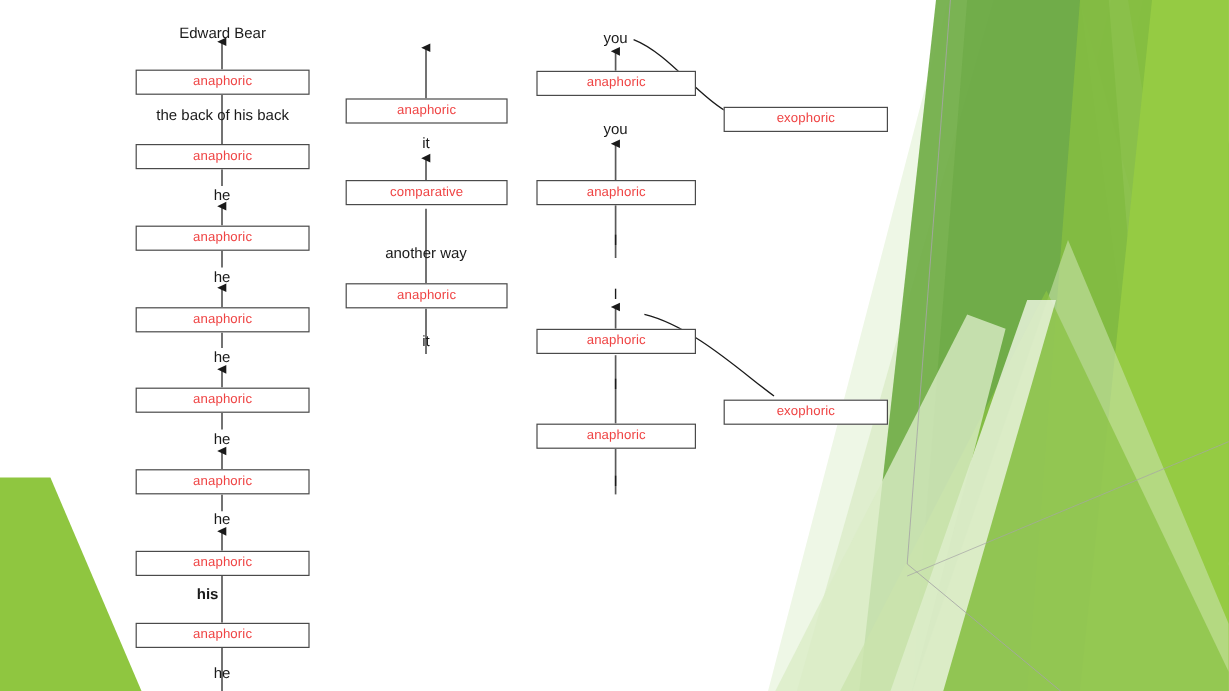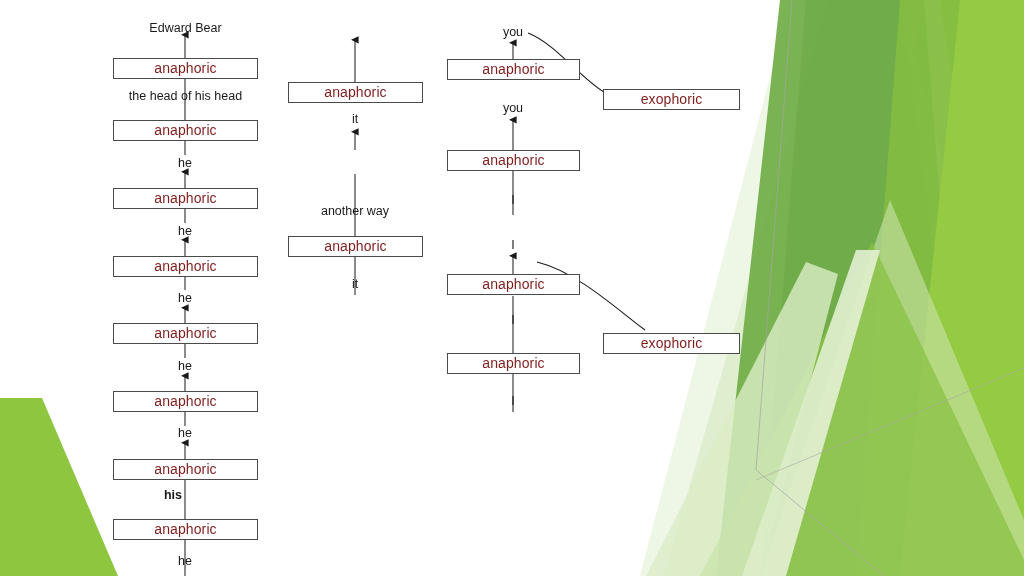--- a/index.html
+++ b/index.html
@@ -38,22 +38,22 @@
     height: 572px;
   }
   .node {
     position: absolute;
     box-sizing: border-box;
     border: 1px solid #4a4a4a;
     background: #ffffff;
     height: 21px;
     line-height: 19px;
     text-align: center;
-    font-size: 14px;
-    color: #7f1d1d;
+    font-size: 11px;
+    color: #ef4444;
     letter-spacing: 0.1px;
     z-index: 3;
   }
   .lbl {
     position: absolute;
     font-size: 12.5px;
     color: #1a1a1a;
     white-space: pre;
     z-index: 4;
     background: transparent;
@@ -146,21 +146,21 @@
 
     <path d="M 645,330 C 620,312 578,272 537,262" fill="none" stroke="#1a1a1a" stroke-width="1.1"></path>
   </svg>
 
   <div id="diagram">
 
     <div class="lbl center" style="left:113px; top:21px; width:145px;">Edward Bear</div>
 
     <div class="node" style="left:113px; top:58px; width:145px;">anaphoric</div>
 
-    <div class="lbl center" style="left:104px; top:89px; width:163px;">the head of his head</div>
+    <div class="lbl center" style="left:104px; top:89px; width:163px;">the back of his back</div>
 
     <div class="node" style="left:113px; top:120px; width:145px;">anaphoric</div>
 
     <div class="lbl center" style="left:160px; top:156px; width:50px;">he</div>
 
     <div class="node" style="left:113px; top:188px; width:145px;">anaphoric</div>
 
     <div class="lbl center" style="left:160px; top:224px; width:50px;">he</div>
 
     <div class="node" style="left:113px; top:256px; width:145px;">anaphoric</div>
@@ -181,20 +181,21 @@
 
     <div class="node" style="left:113px; top:519px; width:145px;">anaphoric</div>
 
     <div class="lbl center" style="left:160px; top:554px; width:50px;">he</div>
 
 
     <div class="node" style="left:288px; top:82px; width:135px;">anaphoric</div>
 
     <div class="lbl center" style="left:335px; top:112px; width:40px;">it</div>
 
+    <div class="node" style="left:288px; top:150px; width:135px;">comparative</div>
 
     <div class="lbl center" style="left:300px; top:194px; width:110px;margin-top:10px;">another way</div>
 
     <div class="node" style="left:288px; top:236px; width:135px;">anaphoric</div>
 
     <div class="lbl center" style="left:335px; top:277px; width:40px;">it</div>
 
     <div class="lbl center" style="left:488px; top:25px; width:50px;">you</div>
 
     <div class="node" style="left:447px; top:59px; width:133px;">anaphoric</div>

